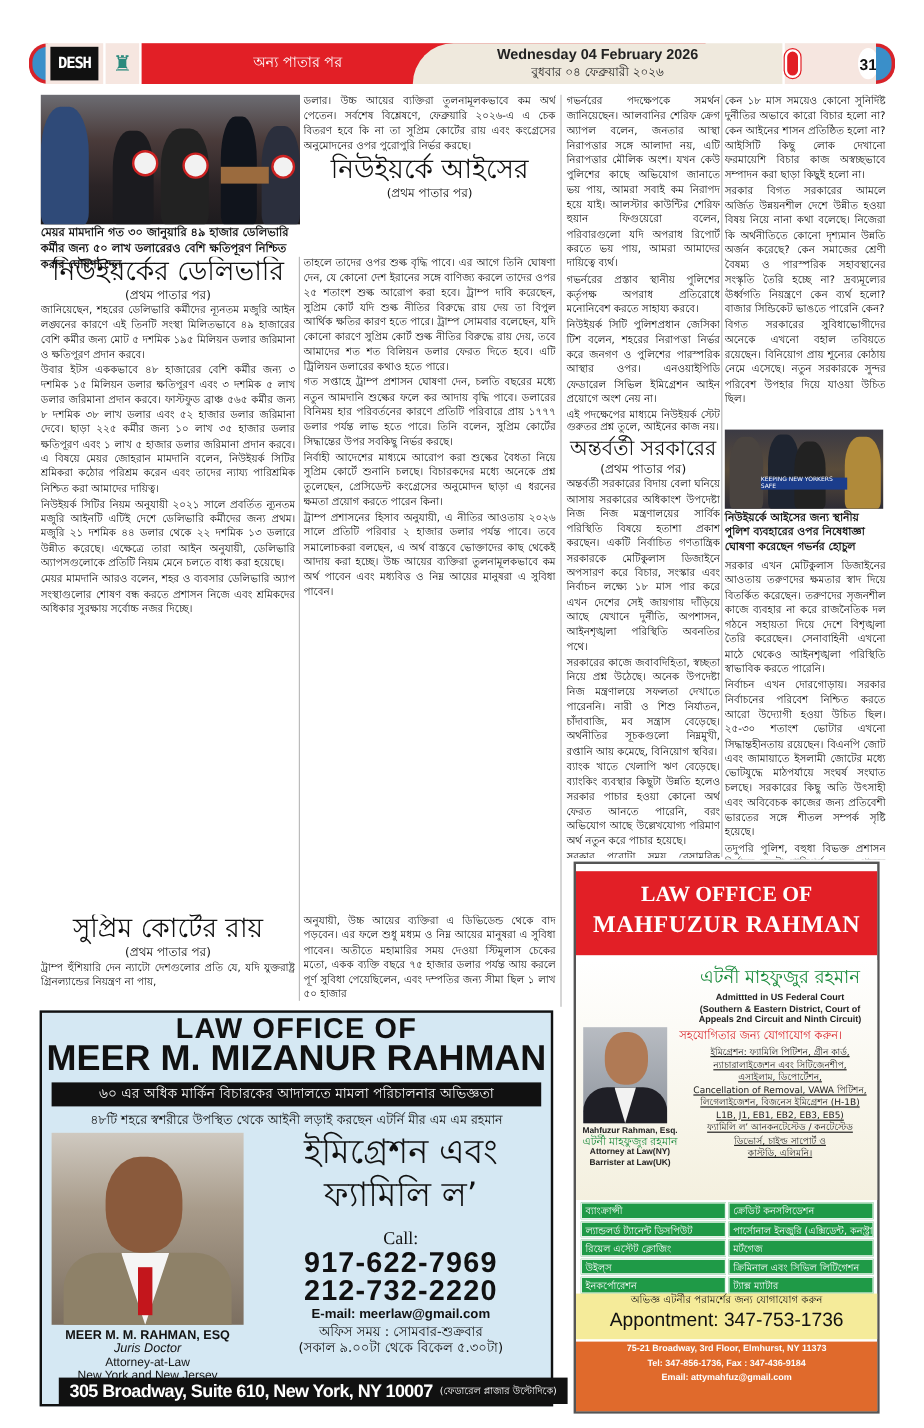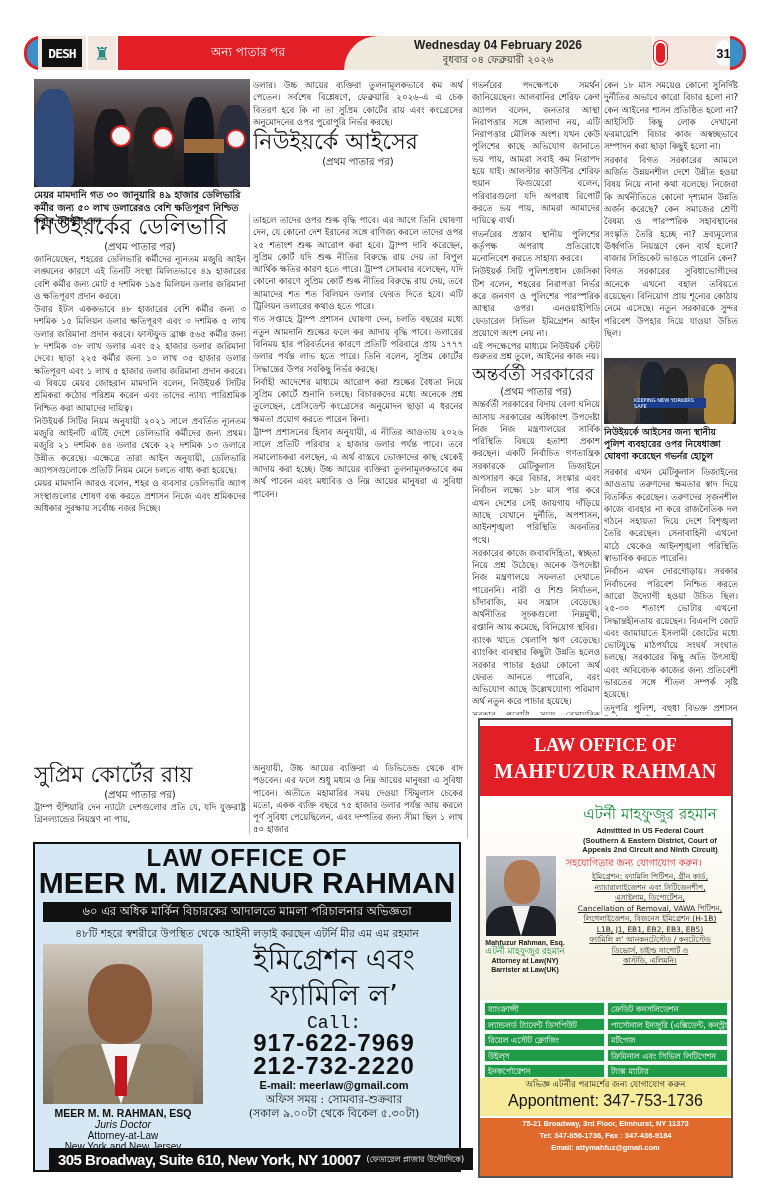--- a/index.html
+++ b/index.html
@@ -17,21 +17,21 @@
   .hdr-date { position: absolute; left: 320px; top: 0; width: 308px; height: 34px; background: #efe9dd; border-radius: 60px 0 0 0; display:flex; flex-direction:column; align-items:center; justify-content:center; }
   .hdr-date .en { font-family: "Liberation Sans", sans-serif; font-weight: bold; font-size: 12px; color: #222; }
   .hdr-date .bn { font-size: 10px; color: #222; }
   .hdr-page { position: absolute; left: 630px; top: 0; width: 78px; height: 34px; background: #f6e6e0; display:flex; align-items:center; justify-content:space-around;gap:48px; }
   .hdr-flag { width: 18px; height: 24px; border-radius: 9px; background: #e21f26; border: 2px solid #fff; box-shadow: 0 0 0 1px #e21f26; }
   .hdr-pagenum { width: 26px; height: 26px; border-radius: 50%; background: #fff; display:flex; align-items:center; justify-content:center; font-family:"Liberation Sans", sans-serif; font-weight: bold; font-size: 13px; }
 
   
   .col { position: absolute; font-size: 8.6px; line-height: 12.3px; text-align: justify; color: #111; overflow: hidden; }
   .col p { margin-bottom: 1px; }
-  .headline { font-size: 22px; line-height: 26px; text-align: left; font-weight: normal; color: #111; }
+  .headline { font-size: 22px; line-height: 26px; text-align: center; font-weight: normal; color: #111; }
   .subhead { font-size: 10px; line-height: 13px; text-align: center; color: #111; }
   .caption { position: absolute; font-size: 9.5px; line-height: 13px; font-weight: bold; color: #111; }
 
   
   .photo { position: absolute; overflow: hidden; }
   .photo1 { left: 34px; top: 79px; width: 216px; height: 108px; background: linear-gradient(180deg, #6c6c72 0%, #4a3b3a 35%, #2b2426 70%, #1d1b1e 100%); }
   .photo2 { left: 604px; top: 358px; width: 132px; height: 66px; background: linear-gradient(180deg, #3b3a44 0%, #5a4c3a 50%, #2e2c35 100%); }
   .ph-person { position: absolute; border-radius: 40% 40% 10% 10%; }
   .ph-sign { position: absolute; border-radius: 50%; background: #f2f2f2; border: 2px solid #c22; }
   .ph-podium { position: absolute; background: #9b6b3e; }
@@ -46,21 +46,21 @@
   .ad1-photo { position:absolute; left: 8px; top: 100px; width: 160px; height: 160px; background: linear-gradient(180deg, #cfc9c0 0%, #a89b8a 40%, #7c6f60 100%); overflow:hidden; }
   .ad1-face { position:absolute; left: 45px; top: 20px; width: 64px; height: 80px; border-radius: 45%; background: #8a5a3c; }
   .ad1-suit { position:absolute; left: 10px; top: 100px; width: 140px; height: 70px; background: #8e8168; border-radius: 30px 30px 0 0; }
   .ad1-shirt { position:absolute; left: 58px; top: 100px; width: 40px; height: 60px; background:#f5f5f5; clip-path: polygon(0 0,100% 0,50% 100%); }
   .ad1-tie { position:absolute; left: 72px; top: 112px; width: 12px; height: 40px; background:#c3161c; }
   .ad1-name { position:absolute; left: 0; top: 264px; width: 176px; text-align:center; font-family:"Liberation Sans", sans-serif; font-size: 10px; line-height: 11px; color:#111; }
   .ad1-name b { font-size: 10.5px; }
   .ad1-name i { font-size: 10.5px; }
   .ad1-right { position:absolute; left: 176px; top: 98px; width: 246px; text-align:center; color:#111; }
   .ad1-bn-big { font-size: 28px; line-height: 36px; }
-  .ad1-call { font-family:Liberation Mono, monospace; font-size: 18px; line-height: 16px; margin-top: 1px; }
+  .ad1-call { font-family:Liberation Serif, serif; font-size: 15px; line-height: 16px; margin-top: 11px; }
   .ad1-phone { font-family:"Liberation Sans", sans-serif; font-weight:bold; font-size: 24px; line-height: 23px; letter-spacing: 1px; }
   .ad1-mail { font-family:"Liberation Sans", sans-serif; font-weight:bold; font-size: 11px; line-height: 16px; }
   .ad1-fax { font-family:"Liberation Sans", sans-serif; font-weight:bold; font-size: 13px; line-height: 18px; letter-spacing: 1px; }
   .ad1-hours { font-size: 11px; line-height: 14px; }
   .ad1-foot { position:absolute; left: 14px; bottom: 0; width: 100%; height: 22px; background:#111; color:#fff; display:flex; align-items:center; justify-content:center; gap: 6px; }
   .ad1-foot .addr { font-family:"Liberation Sans", sans-serif; font-weight:bold; font-size: 15px; letter-spacing: -0.5px; }
   .ad1-foot .note { font-size: 8px; }
 
   
   .ad2 { position:absolute; left: 478px; top: 718px; width: 255px; height: 460px; border: 2px solid #555; background: #fff; }

